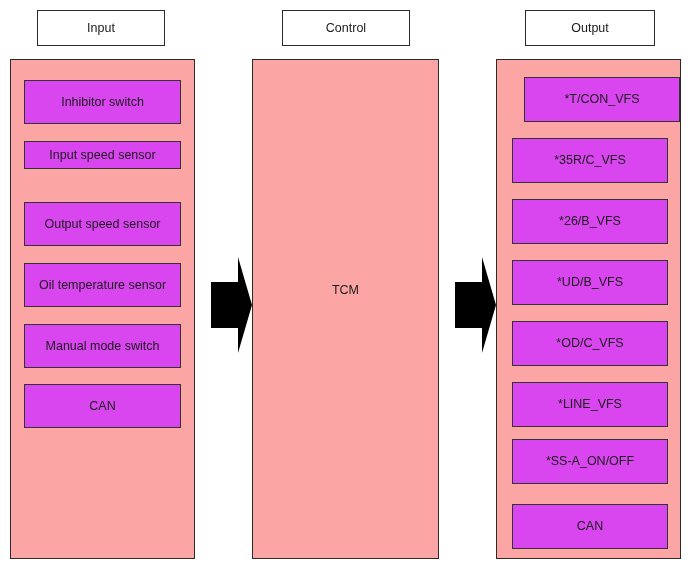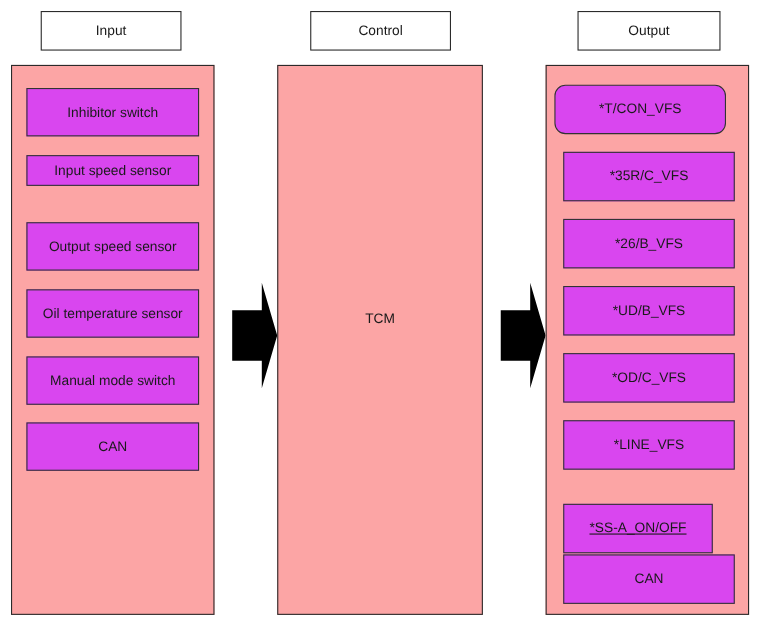--- a/index.html
+++ b/index.html
@@ -114,38 +114,38 @@
       <polygon points="27,0 41,48 27,96 27,71 0,71 0,25 27,25" fill="#000000"></polygon>
     </svg>
   </div>
 
   <div class="col-header" style="left:525px; top:10px; width:130px; height:36px;">
     <span>Output</span>
   </div>
 
   <div class="container-box" style="left:496px; top:59px; width:185px; height:500px;"></div>
 
-  <div class="item-box" style="left:504px; top:77px; width:156px; height:45px;border-radius:10px;">
+  <div class="item-box" style="left:524px; top:77px; width:156px; height:45px;">
     <span>*T/CON_VFS</span>
   </div>
   <div class="item-box" style="left:512px; top:138px; width:156px; height:45px;">
     <span>*35R/C_VFS</span>
   </div>
   <div class="item-box" style="left:512px; top:199px; width:156px; height:45px;">
     <span>*26/B_VFS</span>
   </div>
   <div class="item-box" style="left:512px; top:260px; width:156px; height:45px;">
     <span>*UD/B_VFS</span>
   </div>
   <div class="item-box" style="left:512px; top:321px; width:156px; height:45px;">
     <span>*OD/C_VFS</span>
   </div>
   <div class="item-box" style="left:512px; top:382px; width:156px; height:45px;">
     <span>*LINE_VFS</span>
   </div>
-  <div class="item-box" style="left:512px; top:458px; width:136px; height:45px;text-decoration:underline;">
+  <div class="item-box" style="left:512px; top:439px; width:156px; height:45px;">
     <span>*SS-A_ON/OFF</span>
   </div>
   <div class="item-box" style="left:512px; top:504px; width:156px; height:45px;">
     <span>CAN</span>
   </div>
 
 </div>
 
 </body></html>

